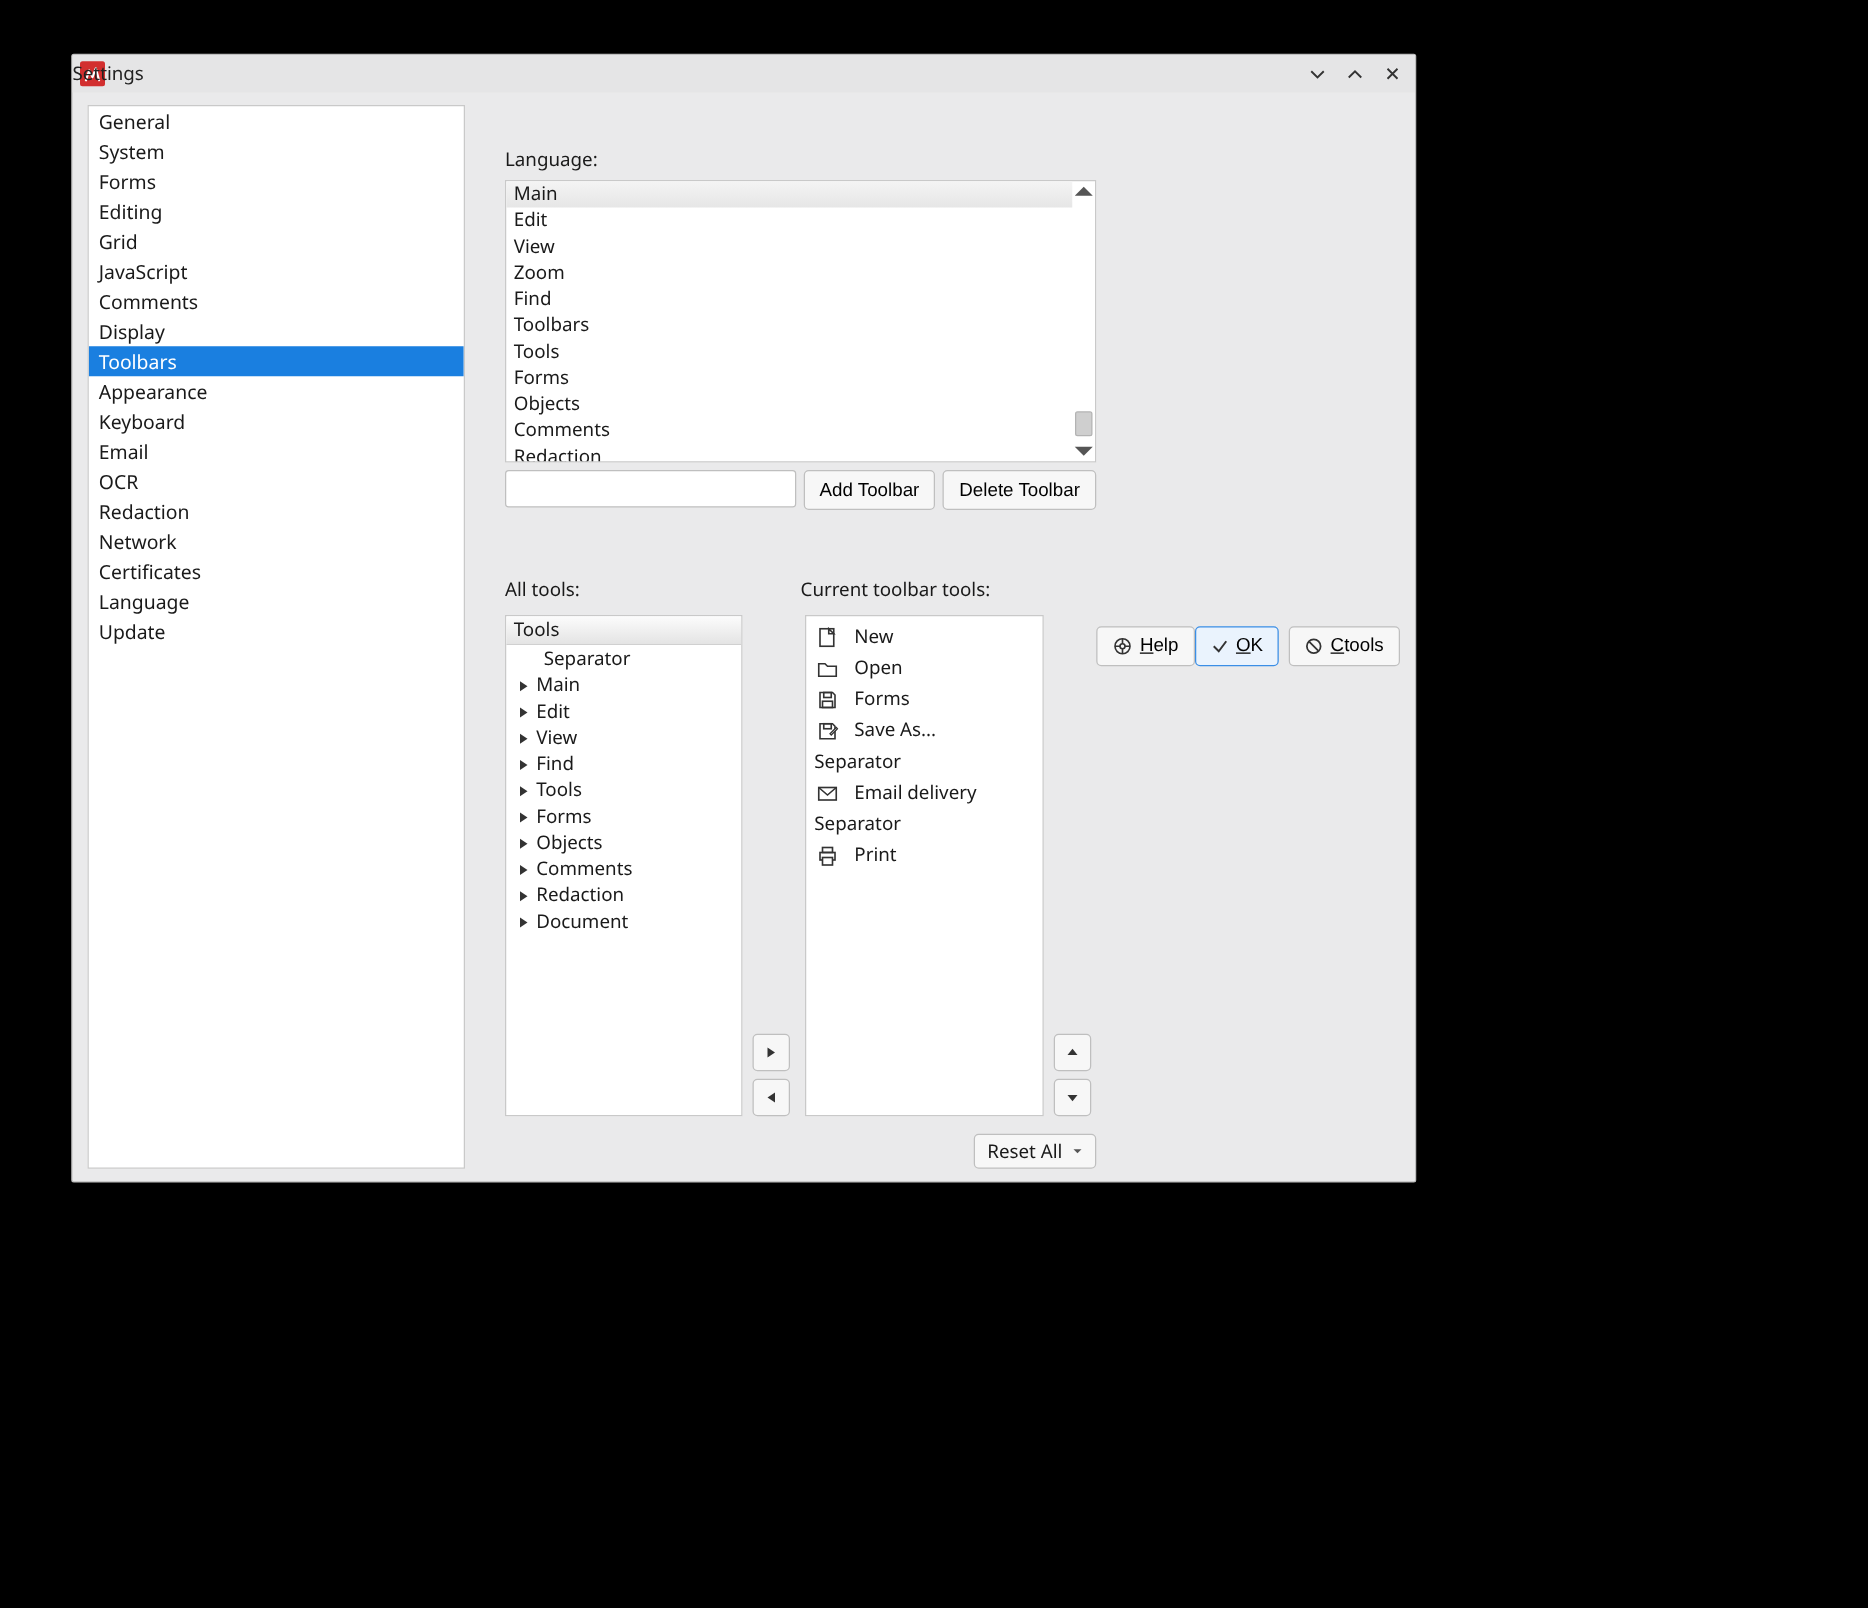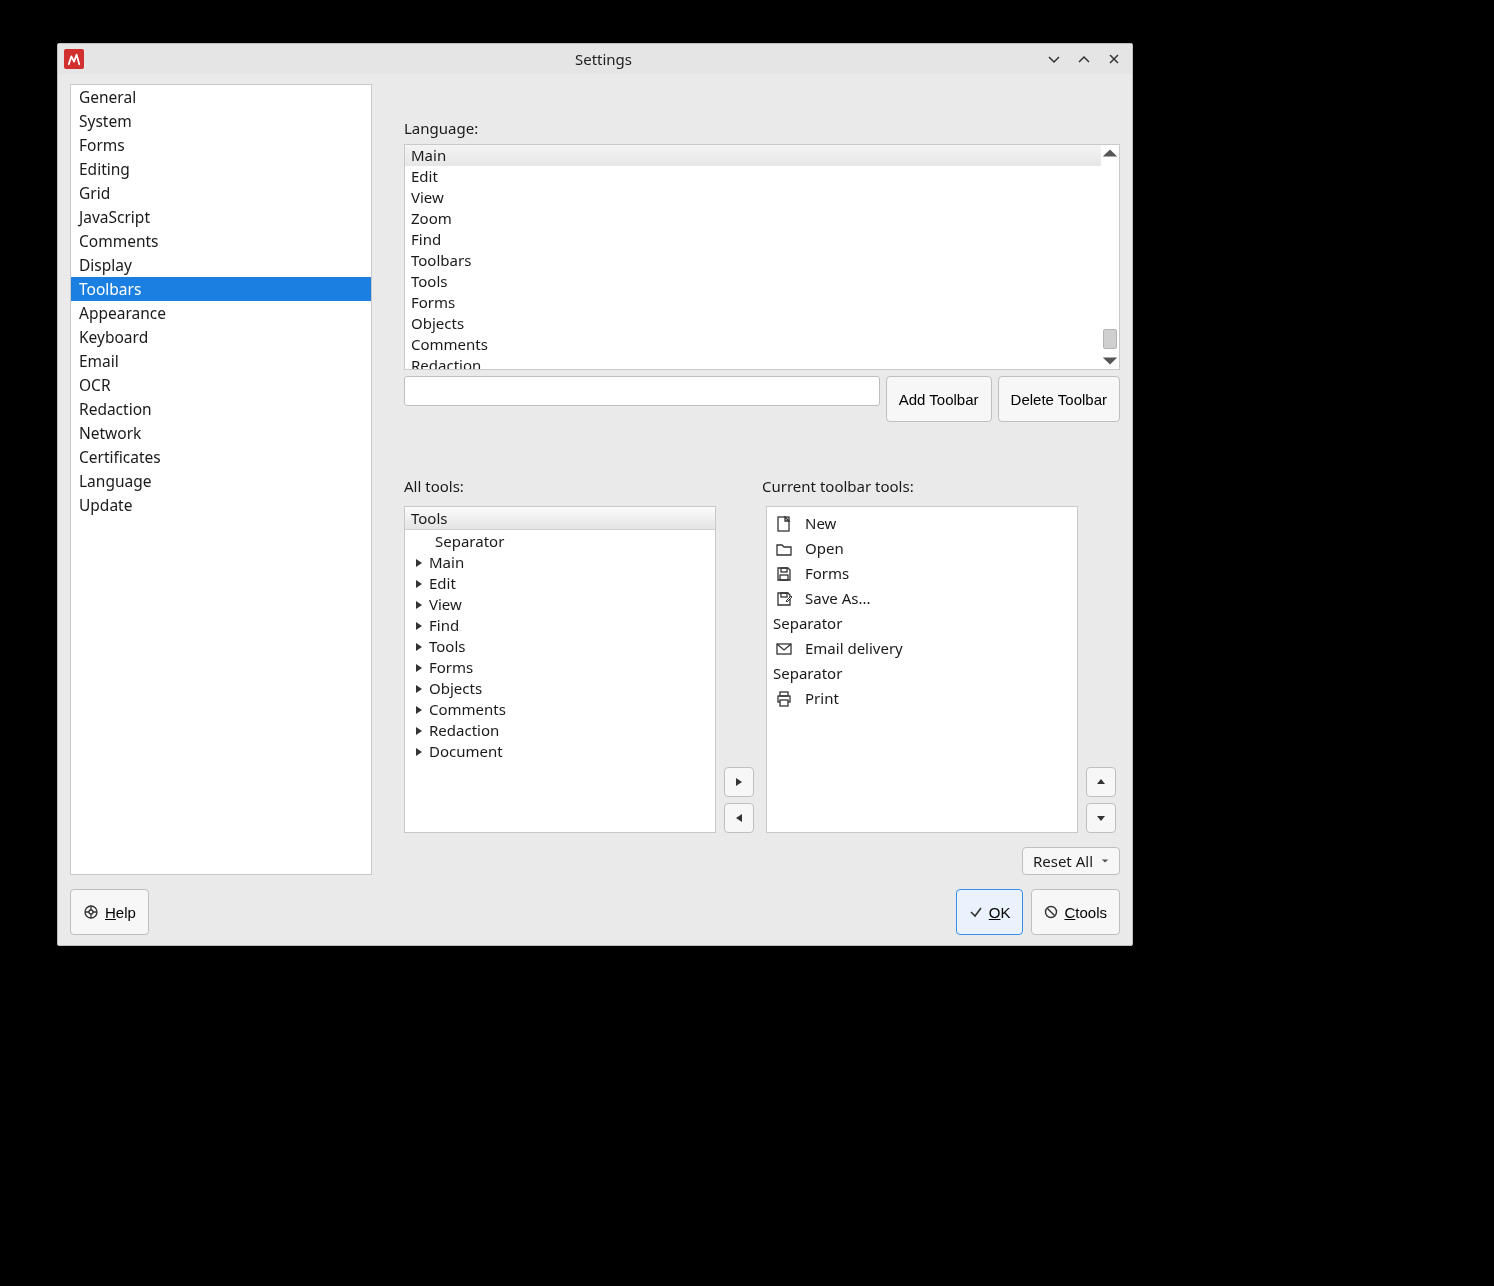--- a/index.html
+++ b/index.html
@@ -2,45 +2,45 @@
 <html><head>
 <meta charset="utf-8">
 <style>
   html,body{margin:0;padding:0;height:100%;background:#000;font-family:"Noto Sans","DejaVu Sans",Arial,sans-serif;font-size:15px;color:#1a1a1a;}
   *{box-sizing:border-box;}
   .screen{position:relative;width:1494px;height:1286px;background:#000;}
   .window{position:absolute;left:57px;top:43px;width:1076px;height:903px;background:#eaeaeb;border:1px solid #bfbfbf;border-radius:2px;display:flex;flex-direction:column;box-shadow:0 2px 6px rgba(0,0,0,.4);}
   .titlebar{height:30px;display:flex;align-items:center;position:relative;background:#e5e5e6;}
   .app-icon{width:20px;height:20px;margin-left:6px;background:#d22f2f;border-radius:2px;display:flex;align-items:center;justify-content:center;}
   .app-icon svg{width:14px;height:14px;}
-  .title{position:absolute;left:17px;right:0;text-align:center;font-size:15px;color:#222;pointer-events:none;}
+  .title{position:absolute;left:0;right:0;text-align:left;font-size:15px;color:#222;pointer-events:none;}
   .winbtns{position:absolute;right:4px;top:0;height:30px;display:flex;align-items:center;gap:2px;}
   .winbtn{width:28px;height:22px;display:flex;align-items:center;justify-content:center;color:#333;}
   .winbtn svg{width:14px;height:14px;}
-  .body{flex:1;display:flex;flex-direction:column;padding:10px 12px 10px 12px;}
+  .body{flex:1;display:flex;flex-direction:row;padding:10px 12px 10px 12px;}
   .main{flex:1;display:flex;gap:32px;min-height:0;}
   .sidebar{width:302px;background:#fff;border:1px solid #c9c9c9;overflow:auto;}
   .side-item{padding:1px 8px;font-size:15.5px;line-height:22px;cursor:default;}
   .side-item.selected{background:#1a7fe0;color:#fff;}
   .content{flex:1;display:flex;flex-direction:column;min-width:0;}
   .section-label{font-size:15px;margin:34px 0 6px 0;}
   .section-label.first{margin-top:34px;}
   .toolbars-box{position:relative;background:#fff;border:1px solid #c9c9c9;height:226px;}
   .toolbars-list{position:absolute;left:0;top:0;right:18px;bottom:0;overflow:hidden;}
   .tb-item{padding:0 6px;line-height:21px;font-size:15px;}
   .tb-item.selected{background:linear-gradient(to bottom,#f4f4f4,#e6e6e6);}
   .vscroll{position:absolute;right:0;top:0;bottom:0;width:18px;}
   .scroll-arrow{width:18px;height:16px;display:flex;align-items:center;justify-content:center;color:#555;}
   .scroll-arrow.up{position:absolute;top:0;}
   .scroll-arrow.down{position:absolute;bottom:0;}
   .scroll-thumb-shell{position:absolute;top:16px;bottom:16px;left:0;right:0;}
   .scroll-thumb{position:absolute;left:2px;right:2px;background:#cfcfcf;border:1px solid #b3b3b3;border-radius:2px;}
   .addrow{display:flex;gap:6px;margin-top:6px;}
   .textfield{flex:1;height:30px;background:#fff;border:1px solid #bfbfbf;border-radius:3px;padding:0 6px;font-size:15px;}
-  .btn{height:46px;padding:0 12px;background:#f7f7f7;border:1px solid #bfbfbf;border-radius:4px;font-size:15px;display:inline-flex;align-items:center;gap:6px;cursor:default;text-align:center;}
+  .btn{height:32px;padding:0 12px;background:#f7f7f7;border:1px solid #bfbfbf;border-radius:4px;font-size:15px;display:inline-flex;align-items:center;gap:6px;cursor:default;text-align:center;}
   .btn.primary{background:#eaf3fd;border:1px solid #3a8ee6;}
   .lists-row{display:flex;gap:8px;flex:1;min-height:0;margin-top:4px;}
   .list-col{flex:1;display:flex;flex-direction:column;min-width:0;}
   .list-box{flex:1;background:#fff;border:1px solid #c9c9c9;overflow:hidden;display:flex;flex-direction:column;}
   .list-header{background:linear-gradient(to bottom,#fcfcfc,#e4e4e4);border-bottom:1px solid #d0d0d0;padding:1px 6px;font-size:15px;}
   .list-body{flex:1;overflow:auto;padding-top:1px;}
   .tree-item{display:flex;align-items:center;gap:6px;padding:0 6px 0 10px;line-height:21px;font-size:15px;}
   .tree-item .arrow{width:8px;display:flex;justify-content:center;color:#333;}
   .tree-item .arrow svg{width:8px;height:10px;}
   .tree-item.leaf{padding-left:30px;}

